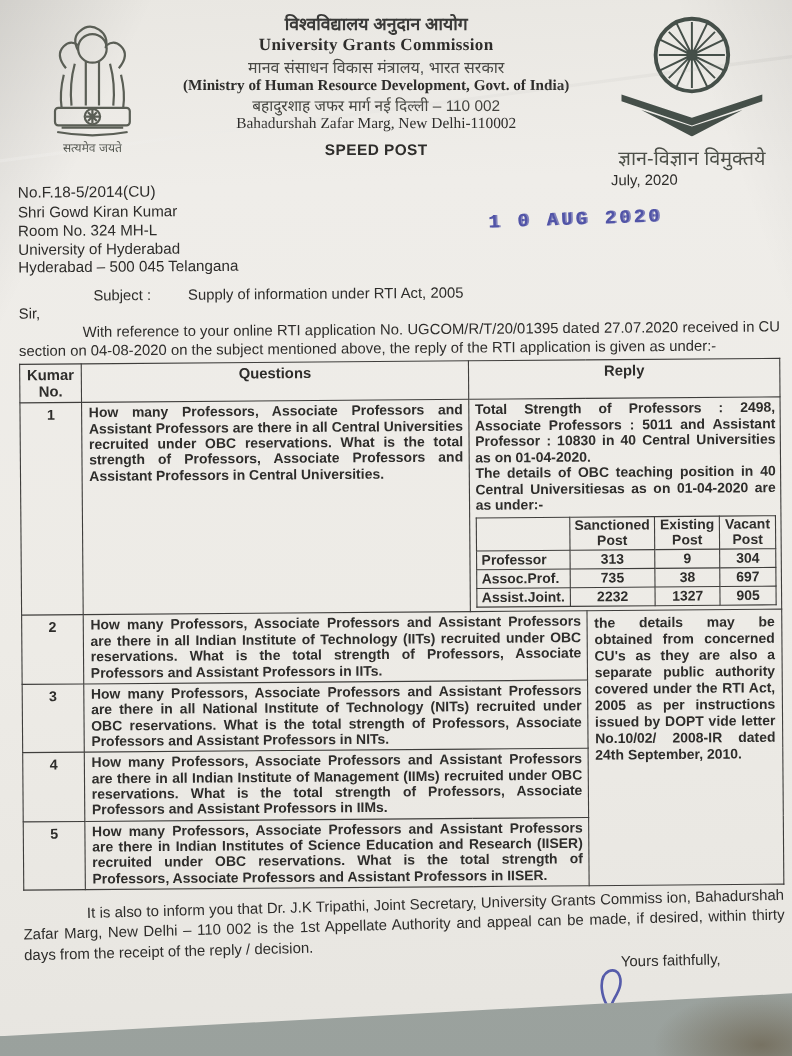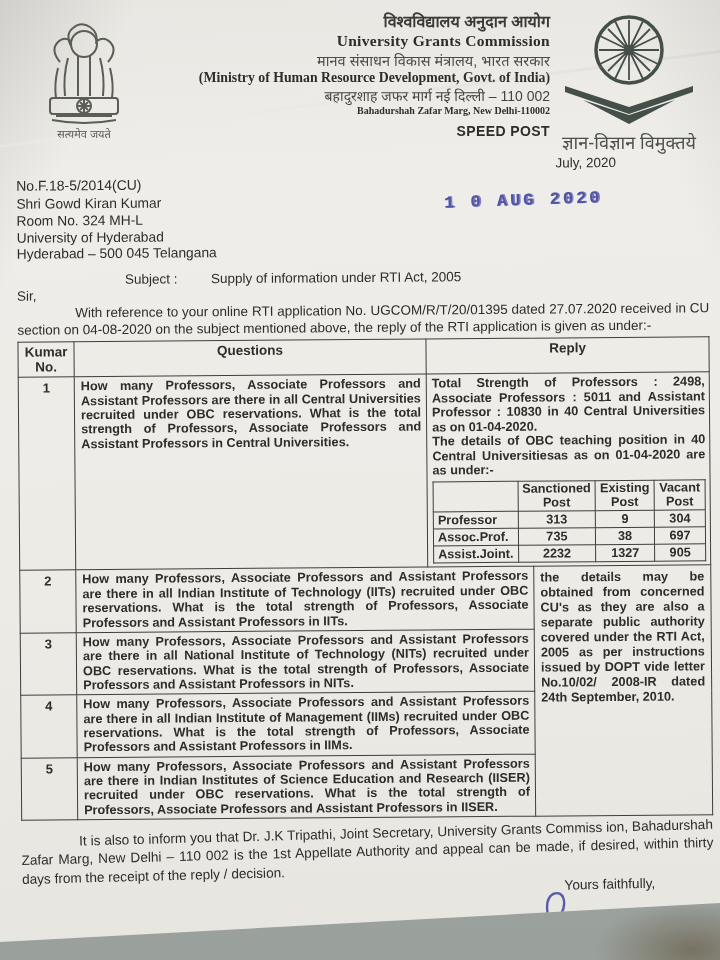--- a/index.html
+++ b/index.html
@@ -25,48 +25,48 @@
     position:absolute; left:-20px; top:96px; width:780px; height:3px;
     background:linear-gradient(90deg, rgba(255,255,255,.5), rgba(120,120,115,.25));
     transform:rotate(-7.5deg); opacity:.35; pointer-events:none;
   }
   .tilt { transform:rotate(-0.45deg); transform-origin: 50% 0; }
 
   
   .hdr { display:flex; align-items:flex-start; }
   .emblem-box { width:118px; padding:8px 0 0 22px; flex:0 0 auto; }
   .ugc-box { width:158px; flex:0 0 auto; text-align:center; padding-top:4px; }
-  .hdr-center { flex:1 1 auto; text-align:right; padding-top:2px; }
+  .hdr-center { flex:1 1 auto; text-align:center; padding-top:2px; }
   .h-hi1 { font-size:16px; font-weight:bold; color:#3a3a38; }
   .h-en1 { font-family:"Liberation Serif", serif; font-size:15.5px; font-weight:bold; letter-spacing:.3px; }
   .h-hi2 { font-size:14.5px; color:#4a4a46; }
   .h-en2 { font-family:"Liberation Serif", serif; font-size:13.8px; font-weight:bold; }
   .h-hi3 { font-size:14px; color:#44443f; }
-  .h-en3 { font-family:"Liberation Serif", serif; font-size:10px; font-weight:bold; }
+  .h-en3 { font-family:"Liberation Serif", serif; font-size:14px; font-weight:normal; }
   .h-phone { font-family:"Liberation Serif", serif; font-size:13.5px; font-weight:bold; }
   .speed-post { font-size:14px; font-weight:bold; letter-spacing:.4px; margin-top:7px; }
   .logo-caption { font-size:18px; color:#4c4f48; margin-top:2px; }
 
   
   .ref-row { display:flex; justify-content:space-between; margin-top:3px; padding-right:92px; }
-  .ref-no { font-size:14px; margin-top:18px; }
+  .ref-no { font-size:14px; margin-top:6px; }
   .date-txt { font-size:13.5px; }
   .stamp {
     position:absolute; top:191px; right:118px;
     font-family:"Liberation Mono", monospace;
     font-size:17px; font-weight:bold; color:#3c3f9e;
     letter-spacing:3px; transform:rotate(-2deg);
     text-shadow: 1.6px 0 0 rgba(60,63,158,.7);
     opacity:.88;
   }
   .addr { font-size:13.8px; line-height:1.22; margin-top:3px; }
 
   
   .subj-row { margin-top:9px; padding-left:68px; font-size:13.5px; display:flex; }
-  .subj-label { width:86px;margin-left:40px; }
+  .subj-label { width:86px; }
   .salutation { font-size:13.5px; margin-top:1px; }
   .intro { font-size:13.5px; text-align:justify; margin-top:2px; line-height:1.22; }
   .indent { text-indent:58px; }
 
   
   table.rti { width:100%; border-collapse:collapse; margin-top:3px; table-layout:fixed; }
   table.rti > tbody > tr > th, table.rti > tbody > tr > td {
     border:1.6px solid #3f3e3c; vertical-align:top;
   }
   table.rti th { font-size:13.5px; font-weight:bold; padding:2px 3px; }

